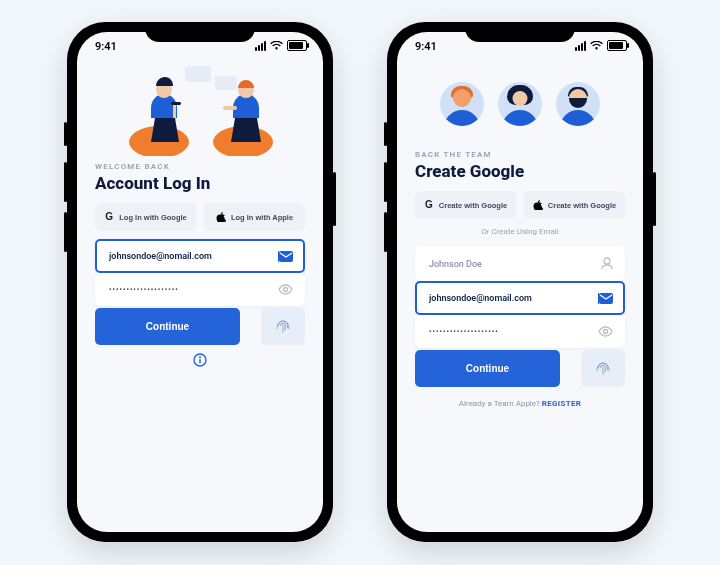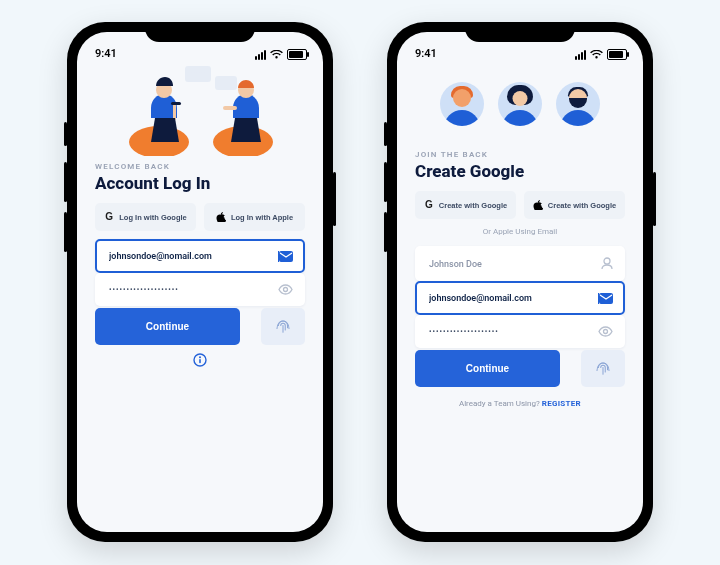--- a/index.html
+++ b/index.html
@@ -7,21 +7,21 @@
 
   .phone{width:266px;height:520px;background:#000;border-radius:38px;padding:10px;box-sizing:border-box;position:relative;box-shadow:0 10px 30px rgba(0,0,0,.15)}
   .screen{width:100%;height:100%;background:#f6f8fb;border-radius:30px;overflow:hidden;position:relative}
   .notch{position:absolute;top:0;left:50%;transform:translateX(-50%);width:110px;height:20px;background:#000;border-radius:0 0 14px 14px;z-index:3}
   .side-btn{position:absolute;background:#000;border-radius:3px}
   .side-btn.l1{left:-3px;top:100px;width:3px;height:24px}
   .side-btn.l2{left:-3px;top:140px;width:3px;height:40px}
   .side-btn.l3{left:-3px;top:190px;width:3px;height:40px}
   .side-btn.r1{right:-3px;top:150px;width:3px;height:54px}
 
-  .status{display:flex;justify-content:space-between;align-items:flex-end;padding:8px 16px 0 18px;height:20px;font-size:11px;font-weight:600;color:#000;position:relative;z-index:2}
+  .status{display:flex;justify-content:space-between;align-items:flex-start;padding:8px 16px 0 18px;height:20px;font-size:11px;font-weight:600;color:#000;position:relative;z-index:2}
   .status .ind{display:flex;gap:4px;align-items:center}
   .bars{display:inline-flex;gap:1px;align-items:flex-end}
   .bars span{display:inline-block;width:2px;background:#000;border-radius:1px}
   .bars span:nth-child(1){height:4px}.bars span:nth-child(2){height:6px}.bars span:nth-child(3){height:8px}.bars span:nth-child(4){height:10px}
   .batt{display:inline-block;width:18px;height:9px;border:1px solid #000;border-radius:2px;position:relative}
   .batt::after{content:"";position:absolute;right:-3px;top:2px;width:2px;height:5px;background:#000;border-radius:1px}
   .batt i{display:block;width:14px;height:7px;background:#000;margin:1px;border-radius:1px}
 
   .content{padding:0 18px 10px 18px}
 
@@ -220,37 +220,37 @@
               <div class="body"></div>
             </div>
           <div class="avatar a3">
               <div class="hair"></div>
               <div class="head"></div>
               <div class="beard"></div>
               <div class="body"></div>
             </div>
         </div>
 
-        <div class="eyebrow">JOIN THE BACK</div>
+        <div class="eyebrow">BACK THE TEAM</div>
         <div class="h1">Create Google</div>
 
         <div class="sso">
           <button>
             <span class="g">G</span>
             <span>Create with Google</span>
           </button>
           <button>
             <svg viewBox="0 0 14 16" width="10" height="11">
                 <path fill="#000" d="M11.3 8.5c0-2 1.6-2.9 1.7-3C12 4 10.5 3.8 10 3.8c-1.2-.1-2.3.7-2.9.7S5.5 3.8 4.5 3.8C2.9 3.9 1.4 4.9.6 6.4c-1.7 3-.4 7.4 1.2 9.8.8 1.2 1.7 2.4 3 2.4 1.2 0 1.6-.8 3.1-.8s1.8.8 3.1.7c1.3 0 2.1-1.2 2.9-2.4.9-1.4 1.3-2.7 1.3-2.8-.1 0-2.5-1-2.9-4.8zM9.2 2.3C9.9 1.5 10.3.4 10.2 0 9.3.1 8.2.6 7.5 1.4c-.6.7-1.1 1.8-1 2.9 1 .1 2-.5 2.7-2z"></path>
               </svg>
             <span>Create with Google</span>
           </button>
         </div>
 
-        <div class="sep">Or Apple Using Email</div>
+        <div class="sep">Or Create Using Email</div>
 
         <div class="field">
           <input style="color: rgb(139, 148, 167); font-weight: 500;" value="Johnson Doe">
           <svg width="12" height="13" viewBox="0 0 12 13">
               <circle cx="6" cy="4" r="3" fill="none" stroke="#b8c0cf" stroke-width="1.3"></circle>
               <path d="M1 12c0-2.6 2.2-4 5-4s5 1.4 5 4" fill="none" stroke="#b8c0cf" stroke-width="1.3"></path>
             </svg>
         </div>
 
         <div class="field active">
@@ -278,19 +278,19 @@
                   <path d="M6 10a6 6 0 0112 0v3"></path>
                   <path d="M9 10a3 3 0 016 0v6"></path>
                   <path d="M12 10v9"></path>
                   <path d="M4 14c0-6 4-10 8-10s8 4 8 10"></path>
                 </g>
               </svg>
           </button>
         </div>
 
         <div class="foot">
-          <span>Already a Team Using? </span><b>REGISTER</b>
+          <span>Already a Team Apple? </span><b>REGISTER</b>
         </div>
       </div>
     </div>
   </div>
 
 </div>
 
 </body></html>

